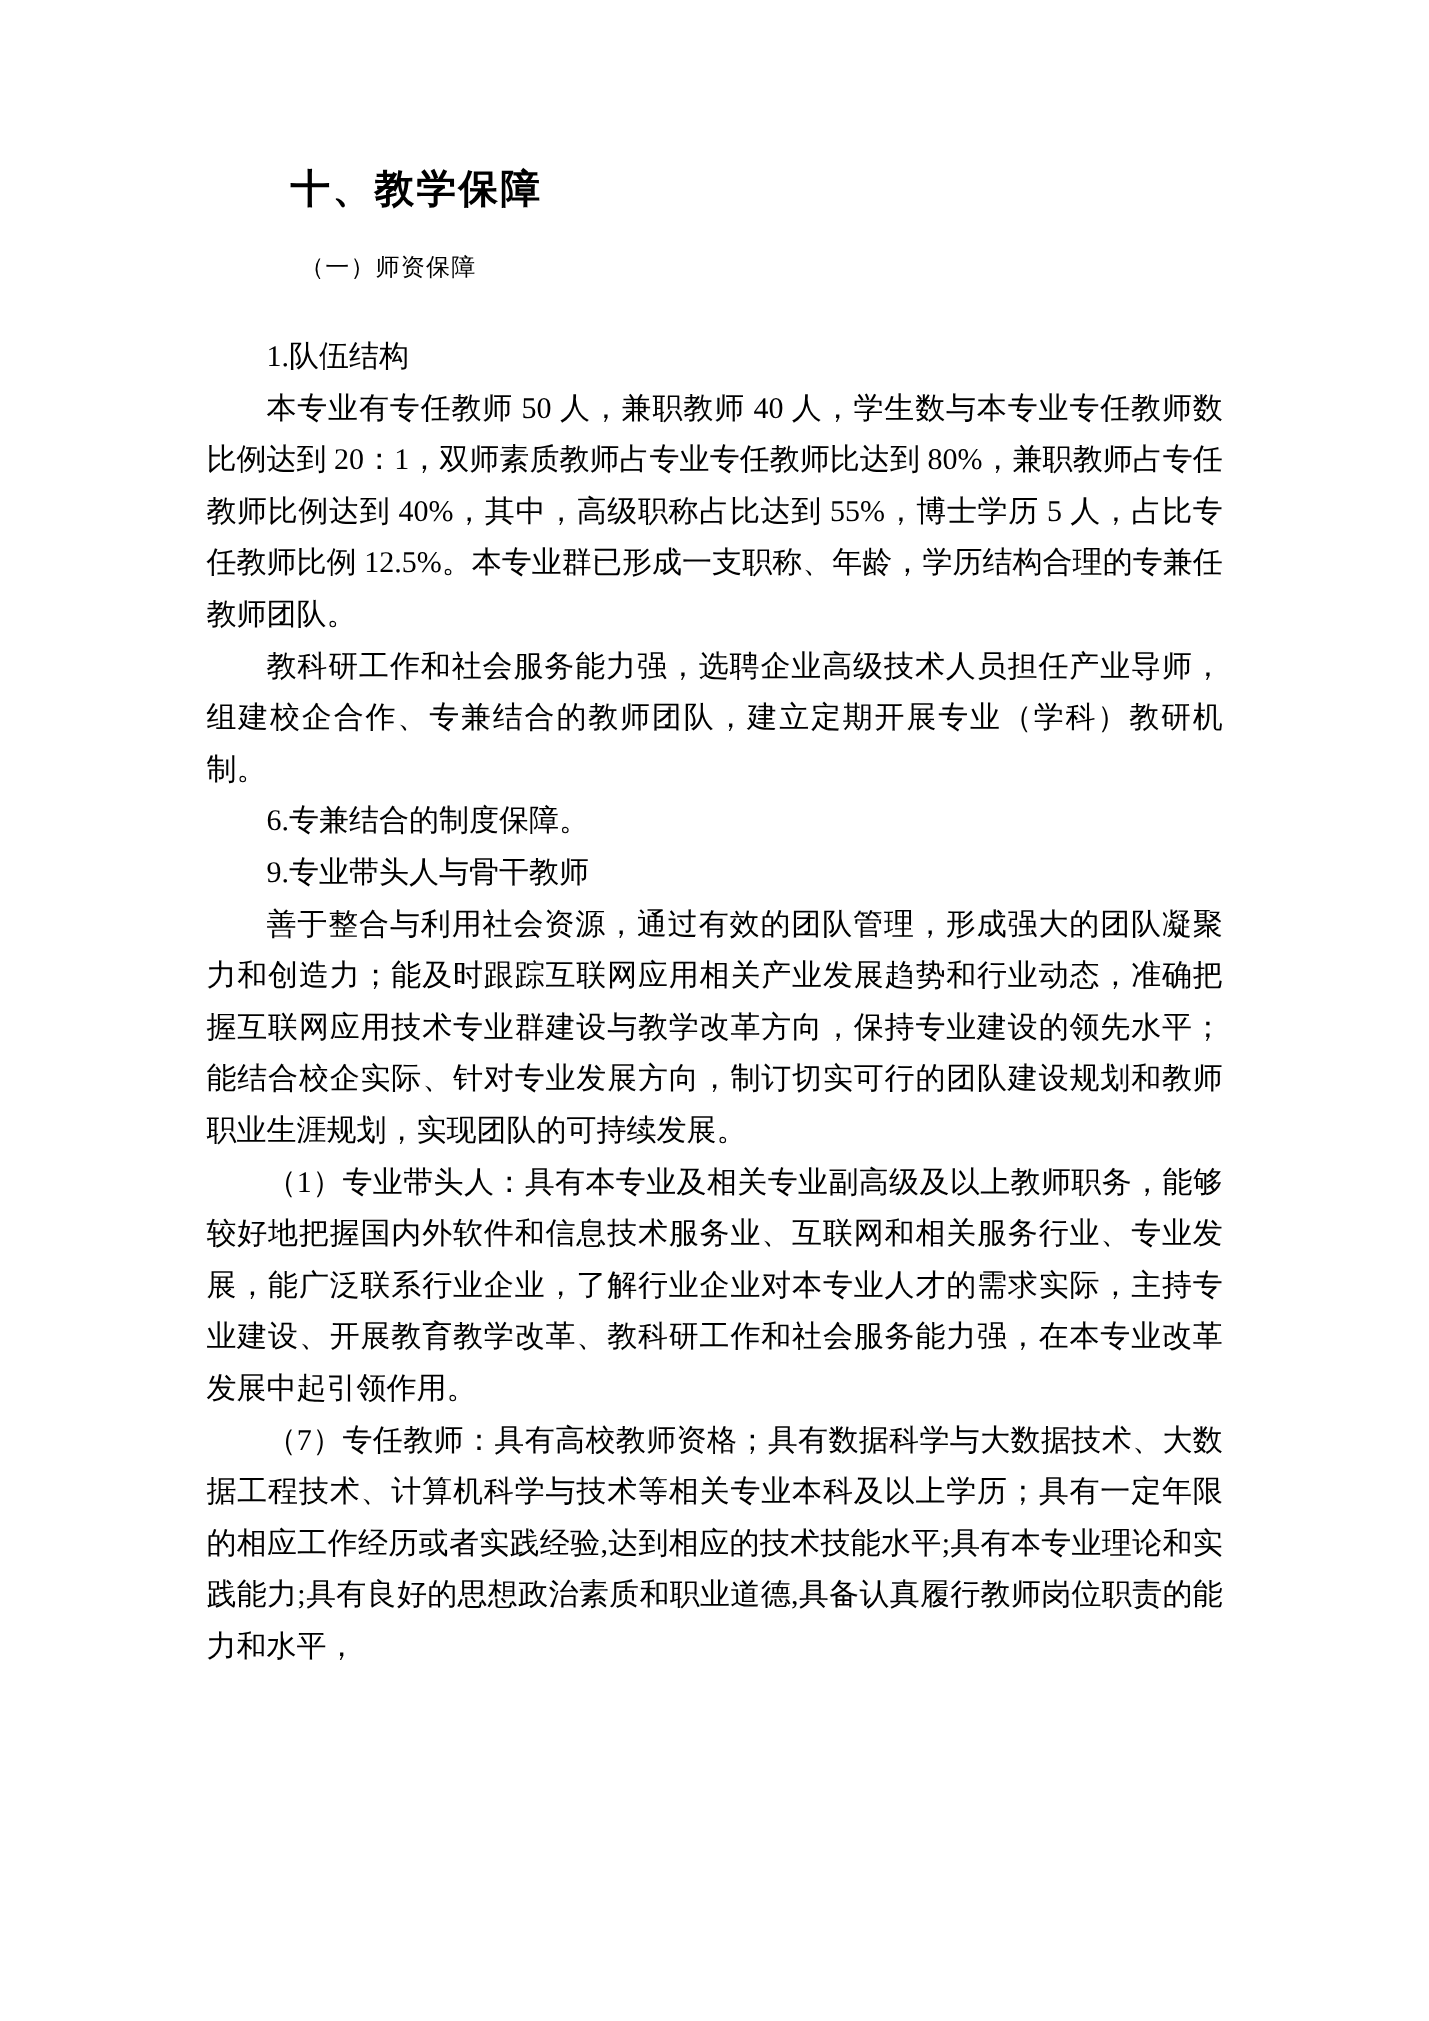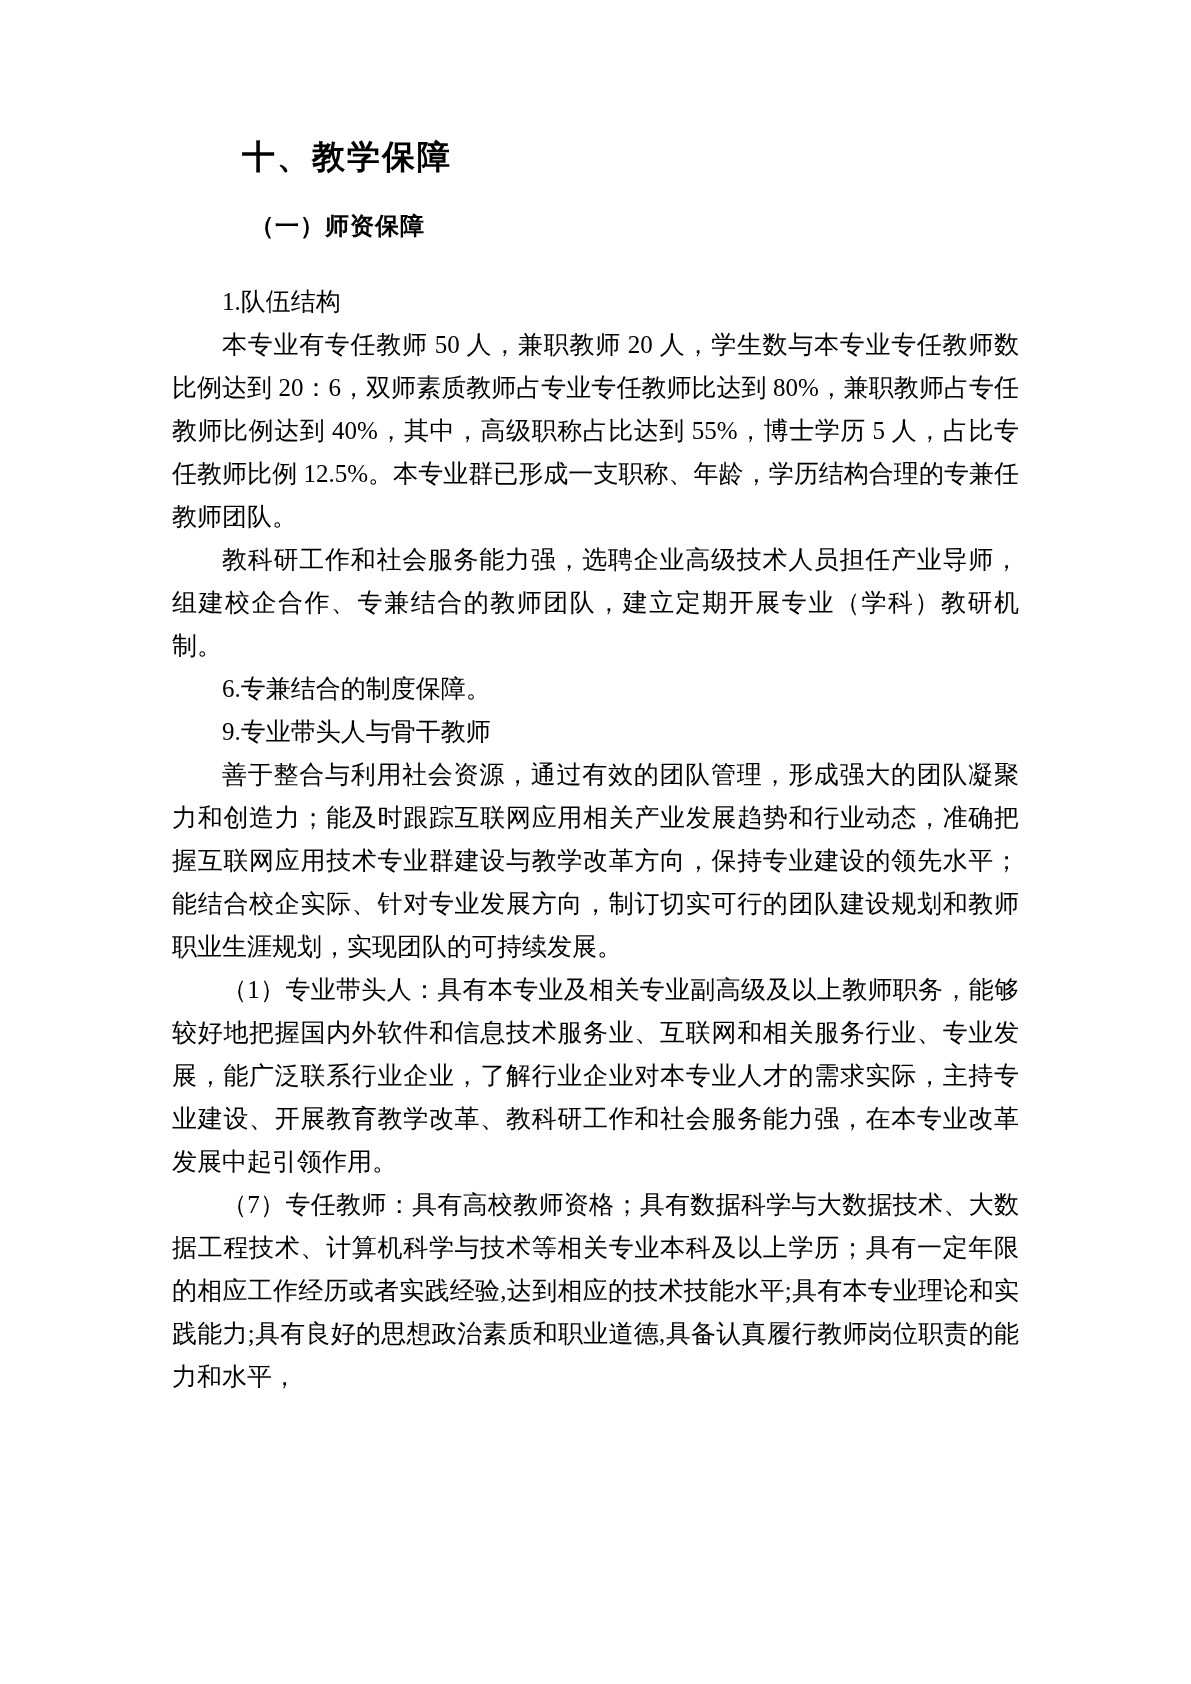--- a/index.html
+++ b/index.html
@@ -20,22 +20,22 @@
   .doc-title {
     font-family: "Liberation Sans", "DejaVu Sans", sans-serif;
     font-weight: 700;
     font-size: 33px;
     line-height: 1.05;
     margin: 0 0 0 70px;
     letter-spacing: 2px;
   }
   .doc-subtitle {
     font-family: "Liberation Sans", "DejaVu Sans", sans-serif;
-    font-weight: 700;
-    font-size: 24px;
+    font-weight: 400;
+    font-size: 20px;
     line-height: 1.05;
     margin: 38px 0 0 78px;
     letter-spacing: 1px;
   }
   .body-text {
     margin-top: 42px;
   }
   .body-text p {
     margin: 0;
     font-family: "Liberation Serif", "DejaVu Serif", serif;
@@ -60,21 +60,21 @@
 <body>
 
 <div class="page">
 
   <h1 class="doc-title">十、教学保障</h1>
 
   <h2 class="doc-subtitle">（一）师资保障</h2>
 
   <div class="body-text">
     <p>1.队伍结构</p>
-    <p>本专业有专任教师 50 人，兼职教师 20 人，学生数与本专业专任教师数比例达到 20：6，双师素质教师占专业专任教师比达到 80%，兼职教师占专任教师比例达到 40%，其中，高级职称占比达到 55%，博士学历 5 人，占比专任教师比例 12.5%。本专业群已形成一支职称、年龄，学历结构合理的专兼任教师团队。</p>
+    <p>本专业有专任教师 50 人，兼职教师 40 人，学生数与本专业专任教师数比例达到 20：1，双师素质教师占专业专任教师比达到 80%，兼职教师占专任教师比例达到 40%，其中，高级职称占比达到 55%，博士学历 5 人，占比专任教师比例 12.5%。本专业群已形成一支职称、年龄，学历结构合理的专兼任教师团队。</p>
     <p>教科研工作和社会服务能力强，选聘企业高级技术人员担任产业导师，组建校企合作、专兼结合的教师团队，建立定期开展专业（学科）教研机制。</p>
     <p>6.专兼结合的制度保障。</p>
     <p>9.专业带头人与骨干教师</p>
     <p>善于整合与利用社会资源，通过有效的团队管理，形成强大的团队凝聚力和创造力；能及时跟踪互联网应用相关产业发展趋势和行业动态，准确把握互联网应用技术专业群建设与教学改革方向，保持专业建设的领先水平；能结合校企实际、针对专业发展方向，制订切实可行的团队建设规划和教师职业生涯规划，实现团队的可持续发展。</p>
     <p>（1）专业带头人：具有本专业及相关专业副高级及以上教师职务，能够较好地把握国内外软件和信息技术服务业、互联网和相关服务行业、专业发展，能广泛联系行业企业，了解行业企业对本专业人才的需求实际，主持专业建设、开展教育教学改革、教科研工作和社会服务能力强，在本专业改革发展中起引领作用。</p>
     <p>（7）专任教师：具有高校教师资格；具有数据科学与大数据技术、大数据工程技术、计算机科学与技术等相关专业本科及以上学历；具有一定年限的相应工作经历或者实践经验,达到相应的技术技能水平;具有本专业理论和实践能力;具有良好的思想政治素质和职业道德,具备认真履行教师岗位职责的能力和水平，</p>
   </div>
 
   <div class="page-number">58</div>
 

